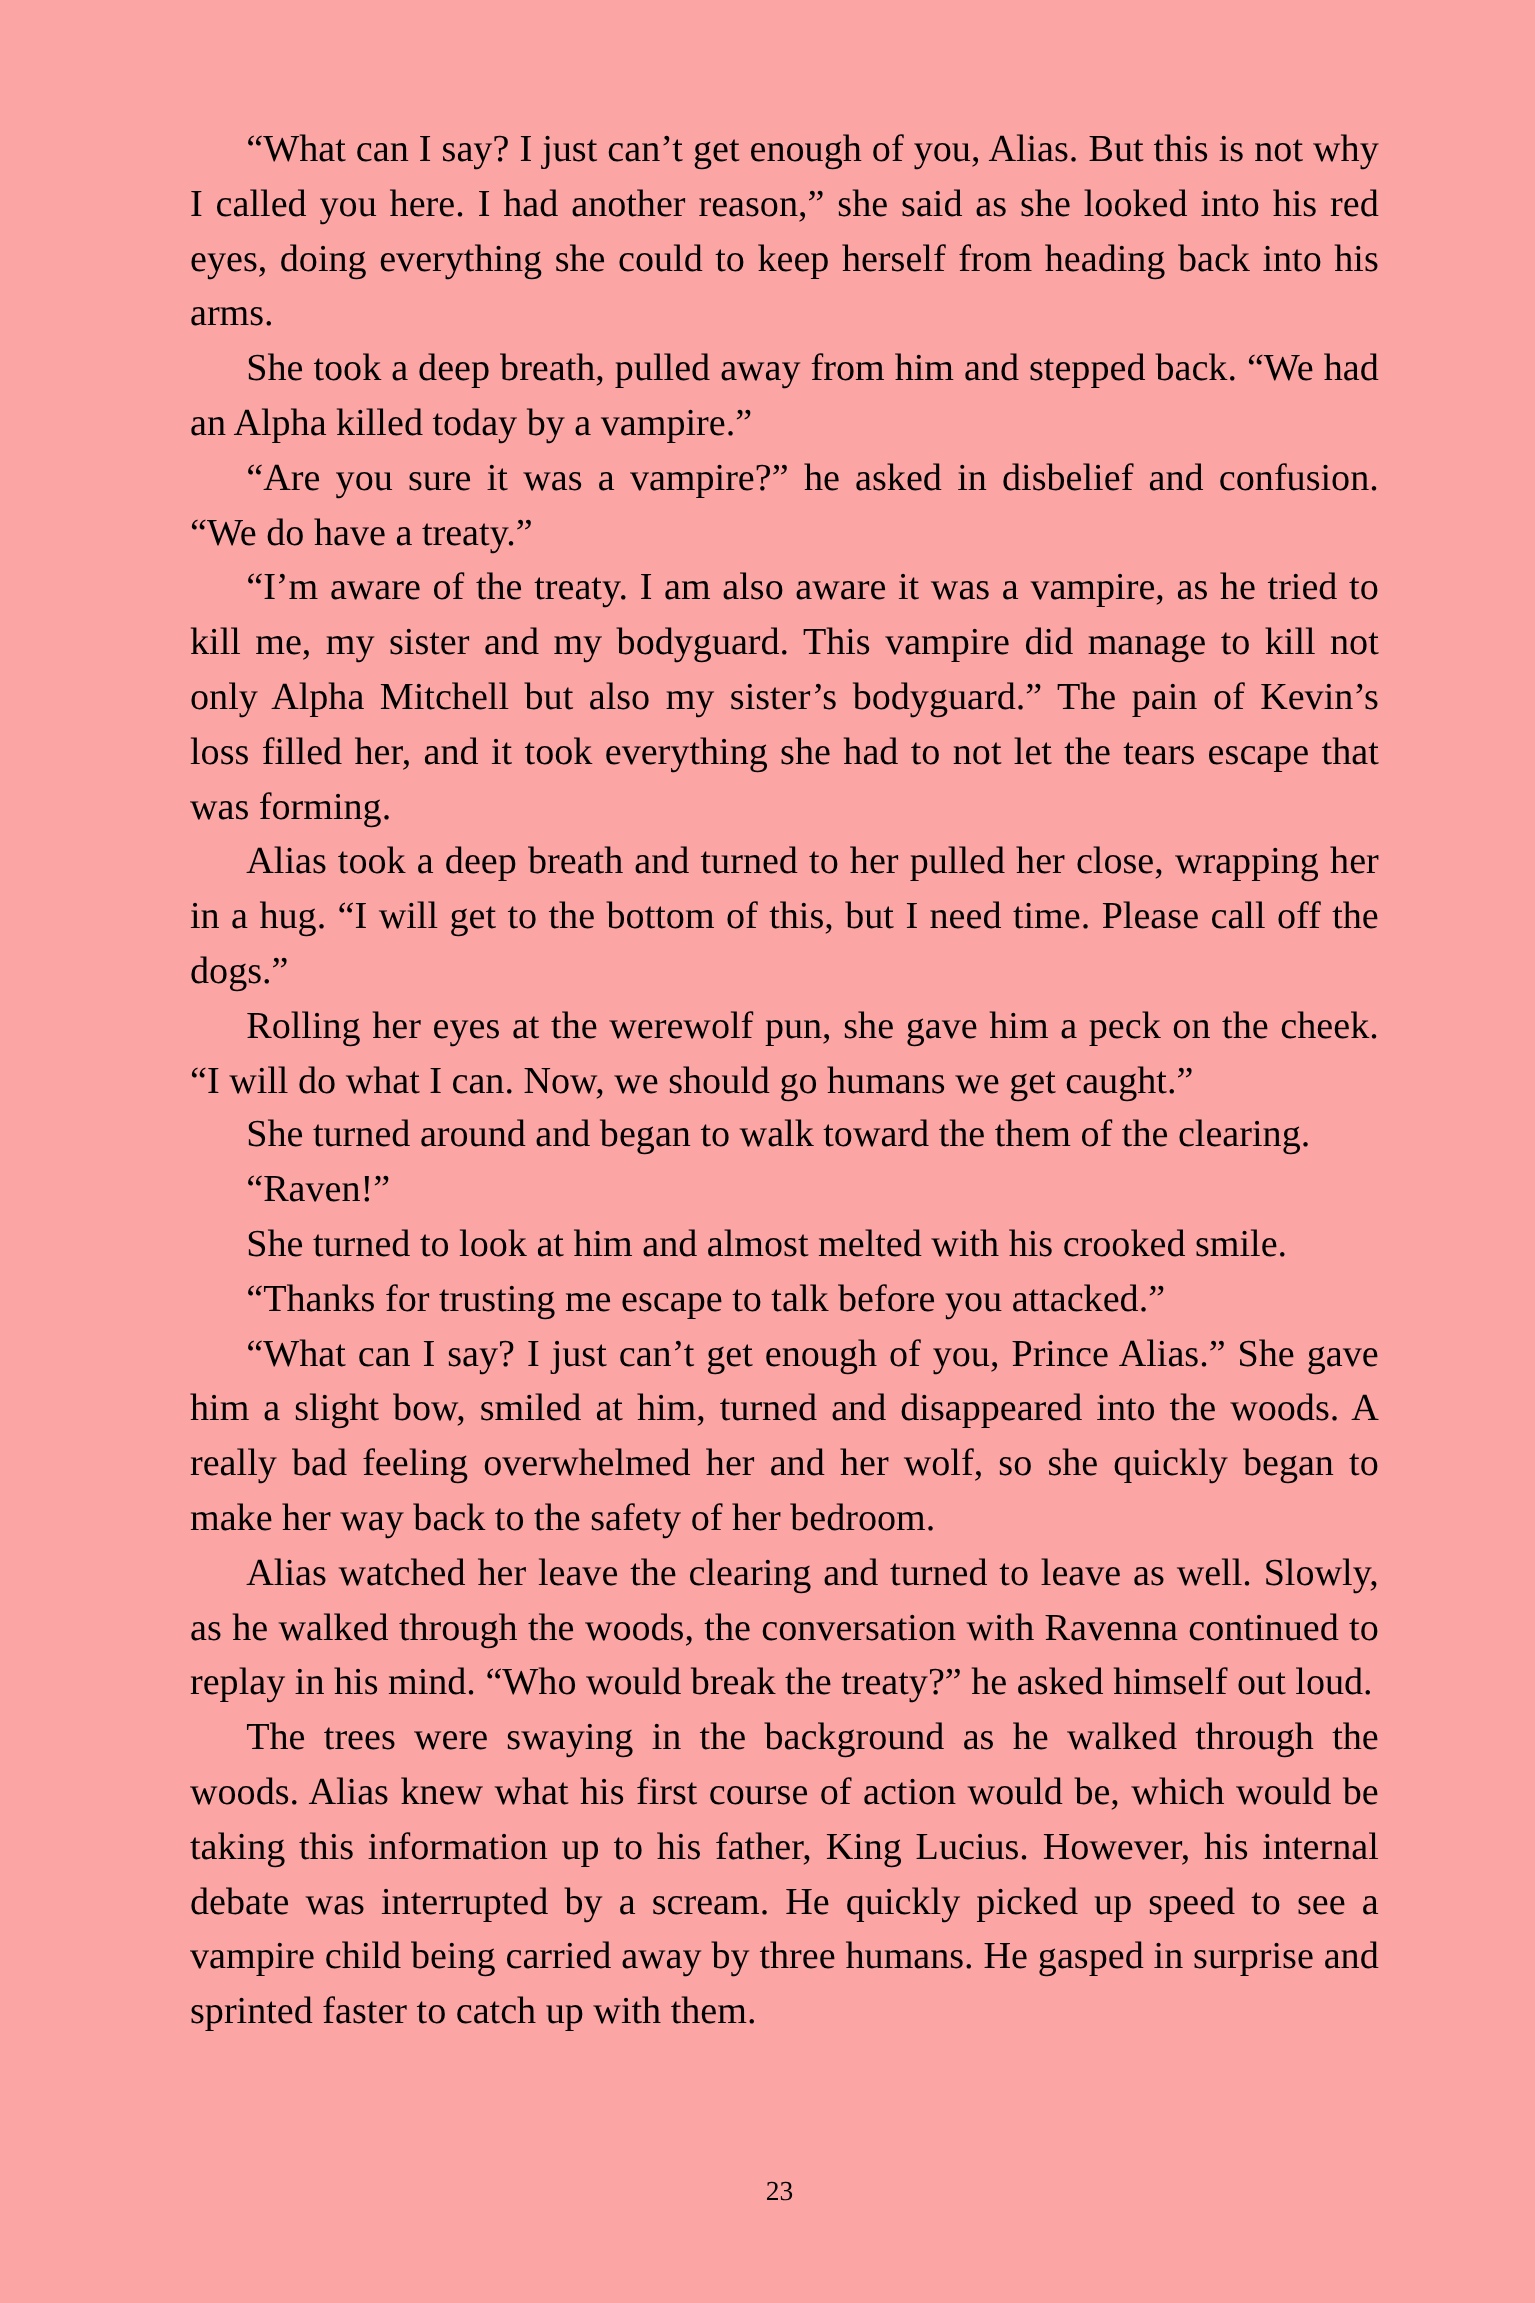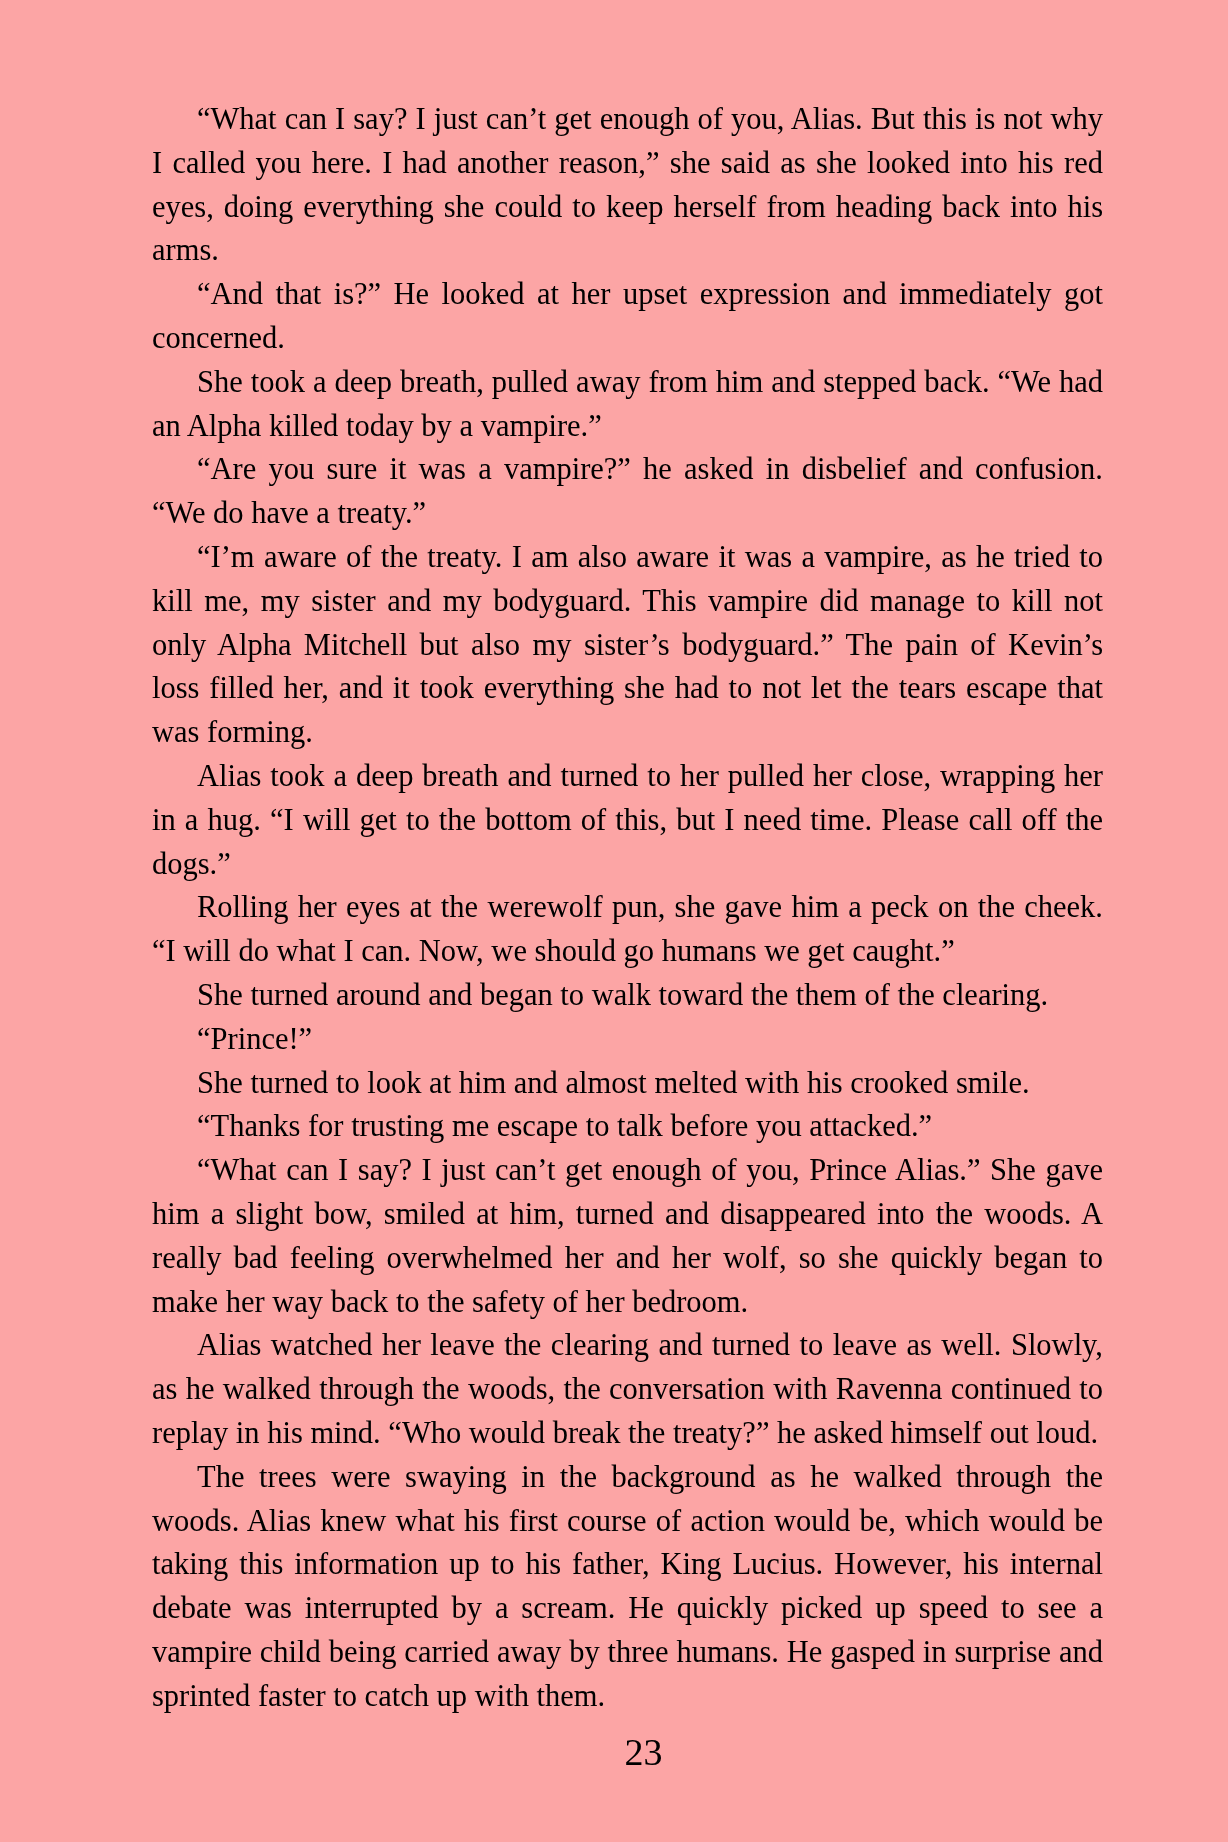--- a/index.html
+++ b/index.html
@@ -30,42 +30,41 @@
     text-align: justify;
     letter-spacing: 0;
   }
   .text-block p {
     margin: 0;
     padding: 0;
     text-indent: 45px;
   }
   .page-number {
     position: absolute;
-    left: 168px;
+    left: 148px;
     top: 1731px;
     width: 951px;
-    font-size: 38px;
+    font-size: 22px;
     line-height: 43.8px;
     text-align: center;
   }
 </style>
 </head>
 <body>
 
 <div class="page">
   <main class="text-block">
     <p>“What can I say? I just can’t get enough of you, Alias. But this is not why I called you here. I had another reason,” she said as she looked into his red eyes, doing everything she could to keep herself from heading back into his arms.</p>
-    <p>“And that is?” He looked at her upset expression and immediately got concerned.</p>
     <p>She took a deep breath, pulled away from him and stepped back. “We had an Alpha killed today by a vampire.”</p>
     <p>“Are you sure it was a vampire?” he asked in disbelief and confusion. “We do have a treaty.”</p>
     <p>“I’m aware of the treaty. I am also aware it was a vampire, as he tried to kill me, my sister and my bodyguard. This vampire did manage to kill not only Alpha Mitchell but also my sister’s bodyguard.” The pain of Kevin’s loss filled her, and it took everything she had to not let the tears escape that was forming.</p>
     <p>Alias took a deep breath and turned to her pulled her close, wrapping her in a hug. “I will get to the bottom of this, but I need time. Please call off the dogs.”</p>
     <p>Rolling her eyes at the werewolf pun, she gave him a peck on the cheek. “I will do what I can. Now, we should go humans we get caught.”</p>
     <p>She turned around and began to walk toward the them of the clearing.</p>
-    <p>“Prince!”</p>
+    <p>“Raven!”</p>
     <p>She turned to look at him and almost melted with his crooked smile.</p>
     <p>“Thanks for trusting me escape to talk before you attacked.”</p>
     <p>“What can I say? I just can’t get enough of you, Prince Alias.” She gave him a slight bow, smiled at him, turned and disappeared into the woods. A really bad feeling overwhelmed her and her wolf, so she quickly began to make her way back to the safety of her bedroom.</p>
     <p>Alias watched her leave the clearing and turned to leave as well. Slowly, as he walked through the woods, the conversation with Ravenna continued to replay in his mind. “Who would break the treaty?” he asked himself out loud.</p>
     <p>The trees were swaying in the background as he walked through the woods. Alias knew what his first course of action would be, which would be taking this information up to his father, King Lucius. However, his internal debate was interrupted by a scream. He quickly picked up speed to see a vampire child being carried away by three humans. He gasped in surprise and sprinted faster to catch up with them.</p>
   </main>
   <footer class="page-number">23</footer>
 </div>
 
 </body></html>

